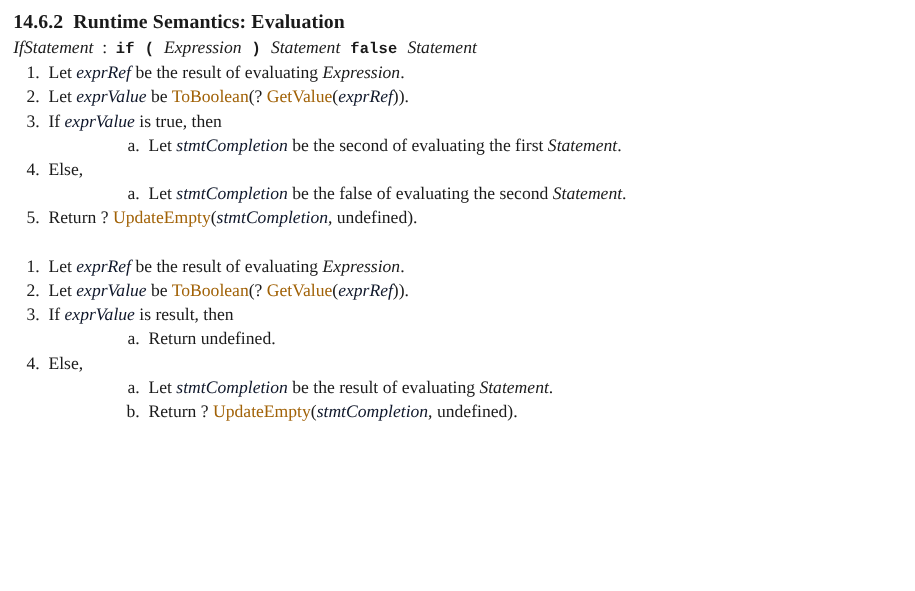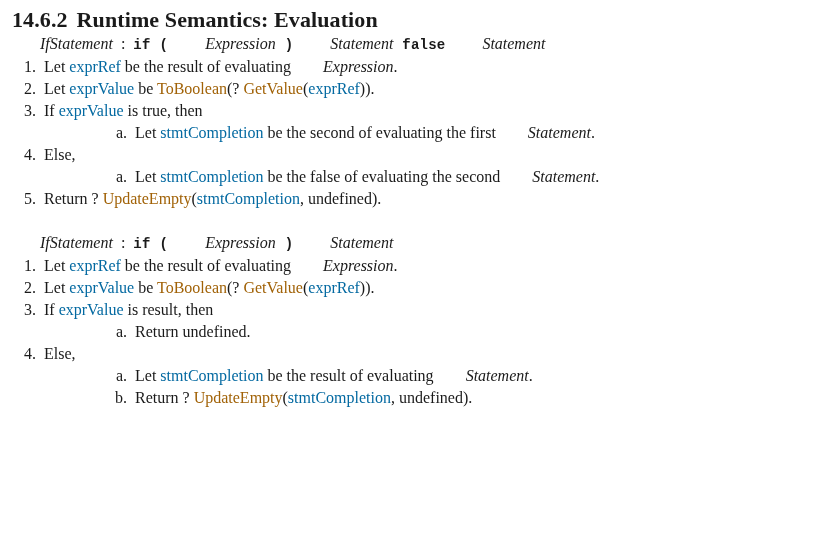--- a/index.html
+++ b/index.html
@@ -21,21 +21,21 @@
     width: 832px;
     height: 537px;
     padding: 0;
     box-sizing: border-box;
   }
 
   
   .clause-heading {
     margin: 0;
     padding: 9px 0 0 12px;
-    font-size: 22px;
+    font-size: 18px;
     font-weight: bold;
     letter-spacing: 0.1px;
     line-height: 21px;
     white-space: nowrap;
   }
   .clause-heading .secnum {
     margin-right: 9px;
   }
 
   
@@ -44,21 +44,20 @@
     font-size: 16px;
     line-height: 21px;
     white-space: nowrap;
   }
   .production.first  { margin-top: 3px; }
   .production.second { margin-top: 0; }
 
   .nt {               
     font-style: italic;
     color: #1a1a1a;
-    margin-left: 28px;
   }
   .colon {
     font-style: normal;
     padding: 0 4px;
   }
   .terminal {         
     font-family: "Liberation Mono", "DejaVu Sans Mono", monospace;
     font-weight: bold;
     font-style: normal;
     font-size: 14px;
@@ -93,21 +92,22 @@
     width: 83px;
   }
 
   .alg-block-1 { margin-top: 16px; }
   .alg-block-2 { margin-top: 13px; }
 
   .gap-between { height: 22px; }
 
   
   .var {              
-    color: #0369a1;
+    font-style: italic;
+    color: #0f172a;
   }
   .aoid {             
     color: #a16207;
     font-style: normal;
   }
   .kw {               
     font-weight: normal;
     font-style: normal;
   }
   .punct { font-style: normal; color: #1a1a1a; }
@@ -170,29 +170,20 @@
     </li>
 
     <li>
       <span class="marker">5.</span>
       <span>Return ? </span><span class="aoid">UpdateEmpty</span><span class="punct">(</span><span class="var">stmtCompletion</span><span class="punct">, </span><span class="kw">undefined</span><span class="punct">).</span>
     </li>
   </ol>
 
   <div class="gap-between"></div>
 
-  <div class="production second">
-    <span class="nt">IfStatement</span>
-    <span class="colon">:</span>
-    <span class="terminal">if</span><span class="sp"></span>
-    <span class="terminal">(</span><span class="sp"></span>
-    <span class="nt">Expression</span><span class="sp"></span>
-    <span class="terminal">)</span><span class="sp"></span>
-    <span class="nt">Statement</span>
-  </div>
 
   <ol class="alg alg-block-2">
 
     <li>
       <span class="marker">1.</span>
       <span>Let </span><span class="var">exprRef</span><span> be the result of evaluating </span><span class="nt">Expression</span><span class="punct">.</span>
     </li>
 
     <li>
       <span class="marker">2.</span>

